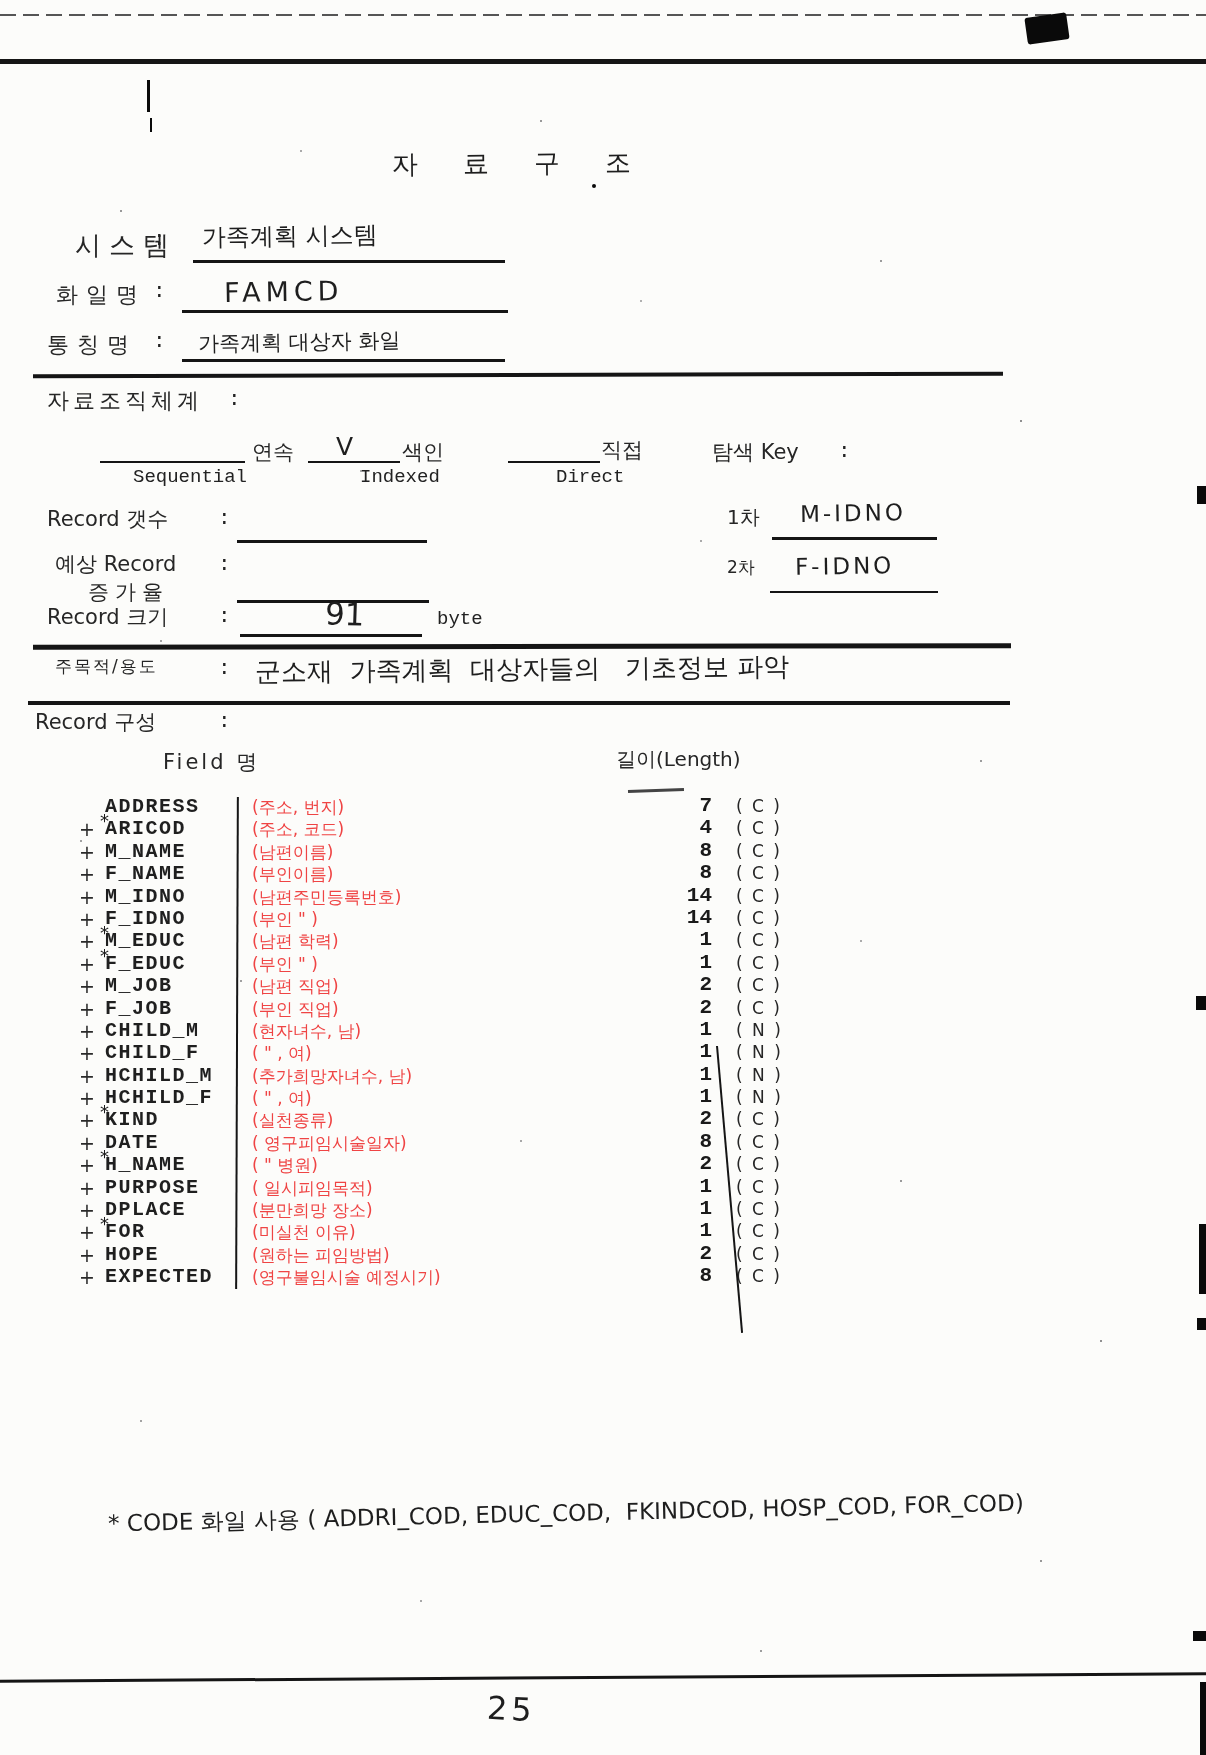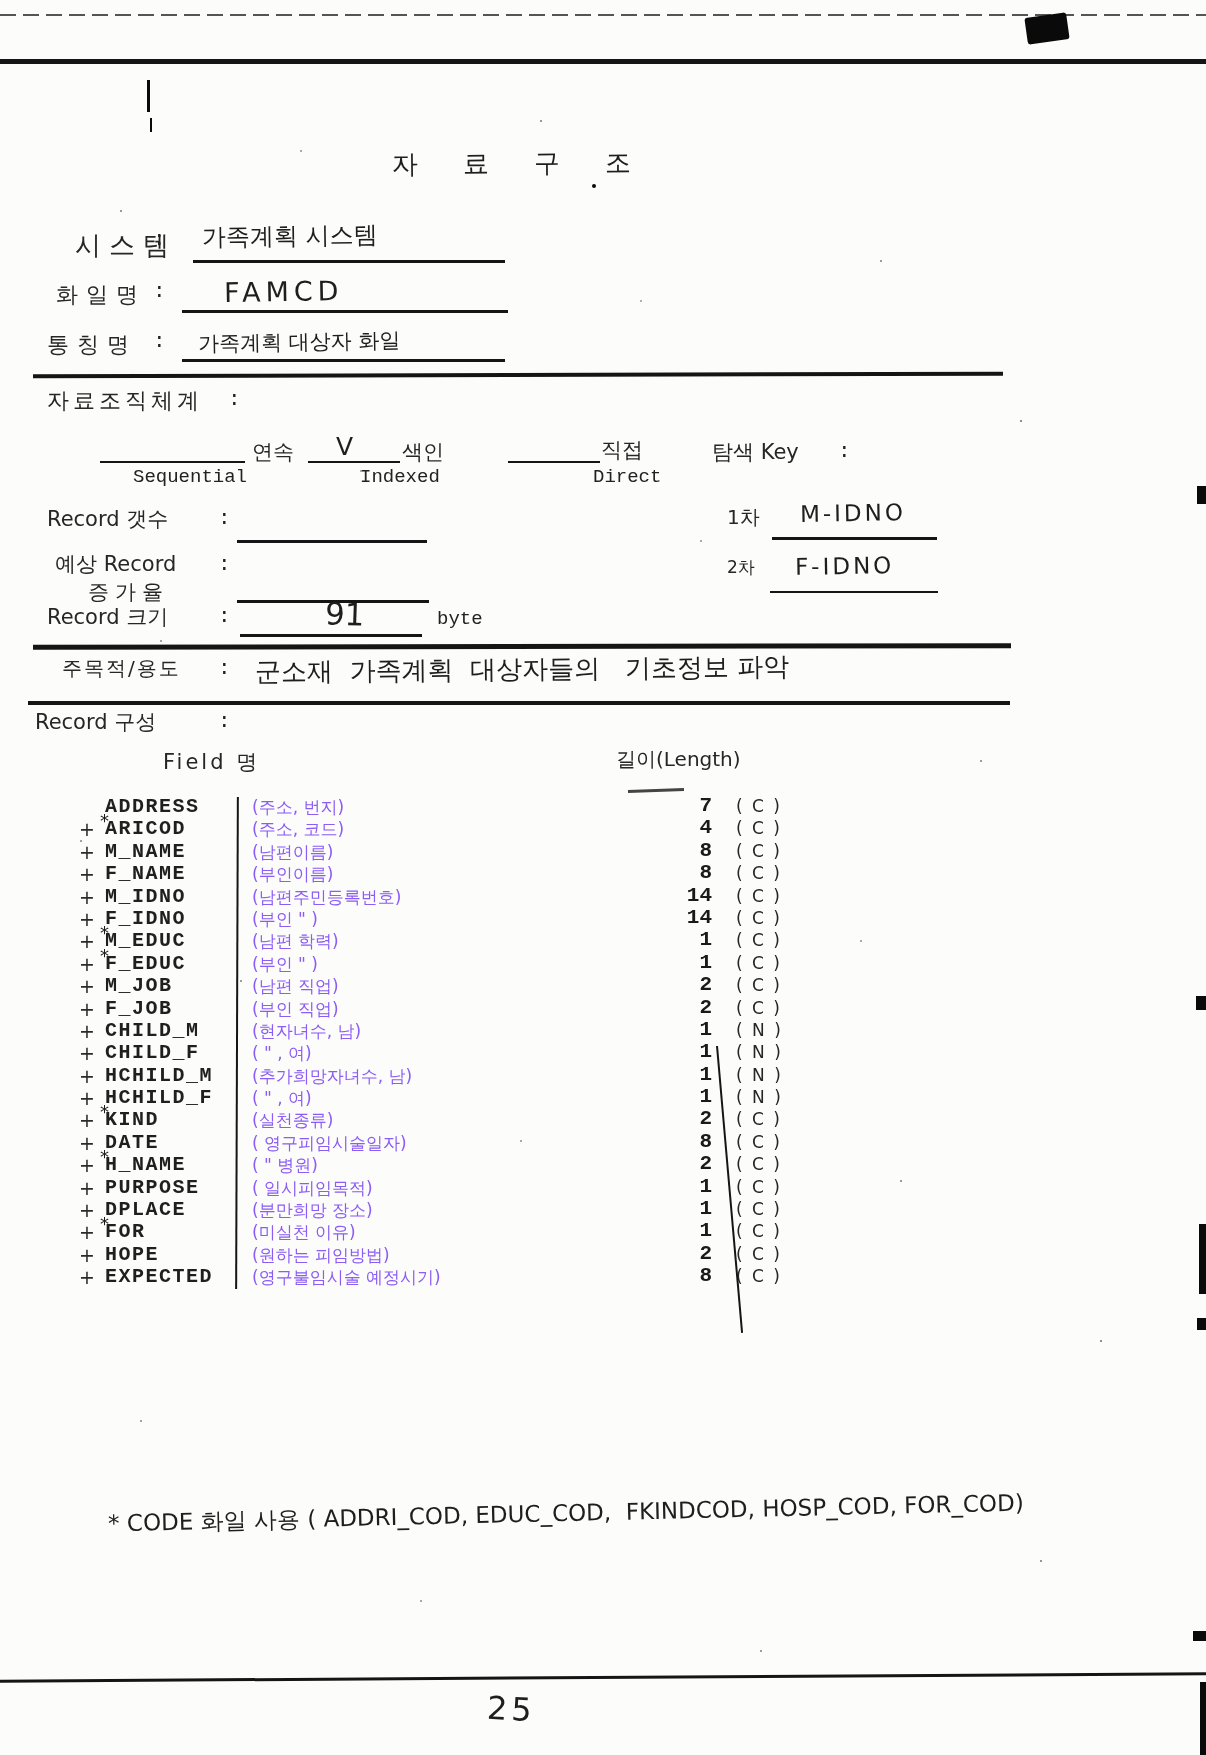--- a/index.html
+++ b/index.html
@@ -14,21 +14,21 @@
   .hw{font-family:"DejaVu Sans","Liberation Sans",sans-serif; color:#1e1e1e;}
   .rule{background:#151515;}
   .grayline{background:#444;}
   .blob{background:#0a0a0a;}
   
   .ftable{position:absolute; left:60px; top:795px; width:860px;}
   .frow{position:relative; height:22.4px; white-space:nowrap;}
   .frow .plus{position:absolute; left:16px; top:1px; width:22px; text-align:center; font-size:19px; color:#2a2a2a; font-family:"DejaVu Sans",sans-serif;}
   .frow .star{position:absolute; left:40px; top:-7px; font-size:18px; color:#1a1a1a; font-family:"DejaVu Sans",sans-serif;}
   .frow .fname{position:absolute; left:45px; top:0px; font-size:20px; letter-spacing:1.5px; font-weight:bold; color:#1f1f1f;}
-  .frow .fdesc{position:absolute; left:192px; top:1px; font-size:17px; color:#8b5cf6;}
+  .frow .fdesc{position:absolute; left:192px; top:1px; font-size:17px; color:#ef4444;}
   .frow .flen{position:absolute; left:588px; top:-1px; width:64px; text-align:right; font-size:21px; font-weight:bold; color:#1a1a1a;}
   .frow .ftype{position:absolute; left:676px; top:1px; font-size:17px; letter-spacing:2px; color:#262626;}
   .speck{position:absolute; width:2px; height:2px; background:transparent;
     box-shadow: 120px 210px #999, 300px 150px #aaa, 540px 120px #999, 880px 260px #9b9b9b,
       1020px 420px #8f8f8f, 160px 640px #a5a5a5, 700px 540px #aaa, 980px 760px #9c9c9c,
       240px 980px #a0a0a0, 520px 1140px #a8a8a8, 900px 1180px #9a9a9a, 1100px 1340px #909090,
       140px 1420px #a3a3a3, 420px 1600px #a8a8a8, 760px 1650px #9d9d9d, 1040px 1560px #979797,
       80px 840px #a2a2a2, 640px 300px #b0b0b0, 860px 940px #ababab, 360px 470px #adadad;}
 </style>
 </head>
@@ -76,21 +76,21 @@
   <div class="abs ko" style="left:252px;top:438px;font-size:21px;">연속</div>
   <div class="abs typed" style="left:133px;top:466px;font-size:19px;">Sequential</div>
 
   <div class="abs rule" style="left:308px;top:461px;width:92px;height:2px;"></div>
   <div class="abs hw" style="left:336px;top:432px;font-size:25px;">V</div>
   <div class="abs ko" style="left:402px;top:438px;font-size:21px;">색인</div>
   <div class="abs typed" style="left:360px;top:466px;font-size:19px;">Indexed</div>
 
   <div class="abs rule" style="left:508px;top:461px;width:92px;height:2px;"></div>
   <div class="abs ko" style="left:601px;top:436px;font-size:21px;">직접</div>
-  <div class="abs typed" style="left:556px;top:466px;font-size:19px;margin-left:37px;">Direct</div>
+  <div class="abs typed" style="left:556px;top:466px;font-size:19px;">Direct</div>
 
   <div class="abs ko" style="left:712px;top:438px;font-size:21px;">탐색 Key</div>
   <div class="abs typed" style="left:838px;top:440px;font-size:21px;">:</div>
 
   <div class="abs ko" style="left:47px;top:505px;font-size:21px;">Record 갯수</div>
   <div class="abs typed" style="left:218px;top:507px;font-size:21px;">:</div>
   <div class="abs rule" style="left:237px;top:540px;width:190px;height:3px;"></div>
 
   <div class="abs ko" style="left:727px;top:504px;font-size:20px;">1차</div>
   <div class="abs hw" style="left:800px;top:500px;font-size:23px;letter-spacing:3px;transform:rotate(-1deg);">M-IDNO</div>
@@ -106,21 +106,21 @@
   <div class="abs rule" style="left:770px;top:591px;width:168px;height:2px;"></div>
 
   <div class="abs ko" style="left:47px;top:603px;font-size:21px;">Record 크기</div>
   <div class="abs typed" style="left:218px;top:605px;font-size:21px;">:</div>
   <div class="abs hw" style="left:325px;top:596px;font-size:31px;transform:rotate(2deg);">91</div>
   <div class="abs typed" style="left:437px;top:608px;font-size:19px;">byte</div>
   <div class="abs rule" style="left:240px;top:634px;width:182px;height:3px;"></div>
 
   <div class="abs rule" style="left:33px;top:644px;width:978px;height:5px;transform:rotate(-0.1deg);"></div>
 
-  <div class="abs ko" style="left:62px;top:655px;font-size:20px;letter-spacing:2px;">주목적/용도</div>
+  <div class="abs ko" style="left:55px;top:655px;font-size:17px;letter-spacing:2px;">주목적/용도</div>
   <div class="abs typed" style="left:218px;top:657px;font-size:21px;">:</div>
   <div class="abs hw" style="left:255px;top:652px;font-size:26px;white-space:pre;transform:rotate(-0.6deg);">군소재  가족계획  대상자들의   기초정보 파악</div>
 
   <div class="abs rule" style="left:28px;top:701px;width:982px;height:4px;"></div>
 
   <div class="abs ko" style="left:35px;top:708px;font-size:21px;">Record 구성</div>
   <div class="abs typed" style="left:218px;top:710px;font-size:21px;">:</div>
 
   <div class="abs ko" style="left:163px;top:748px;font-size:21px;letter-spacing:3px;">Field 명</div>
   <div class="abs ko" style="left:616px;top:746px;font-size:20px;text-align:center;">길이(Length)</div>

